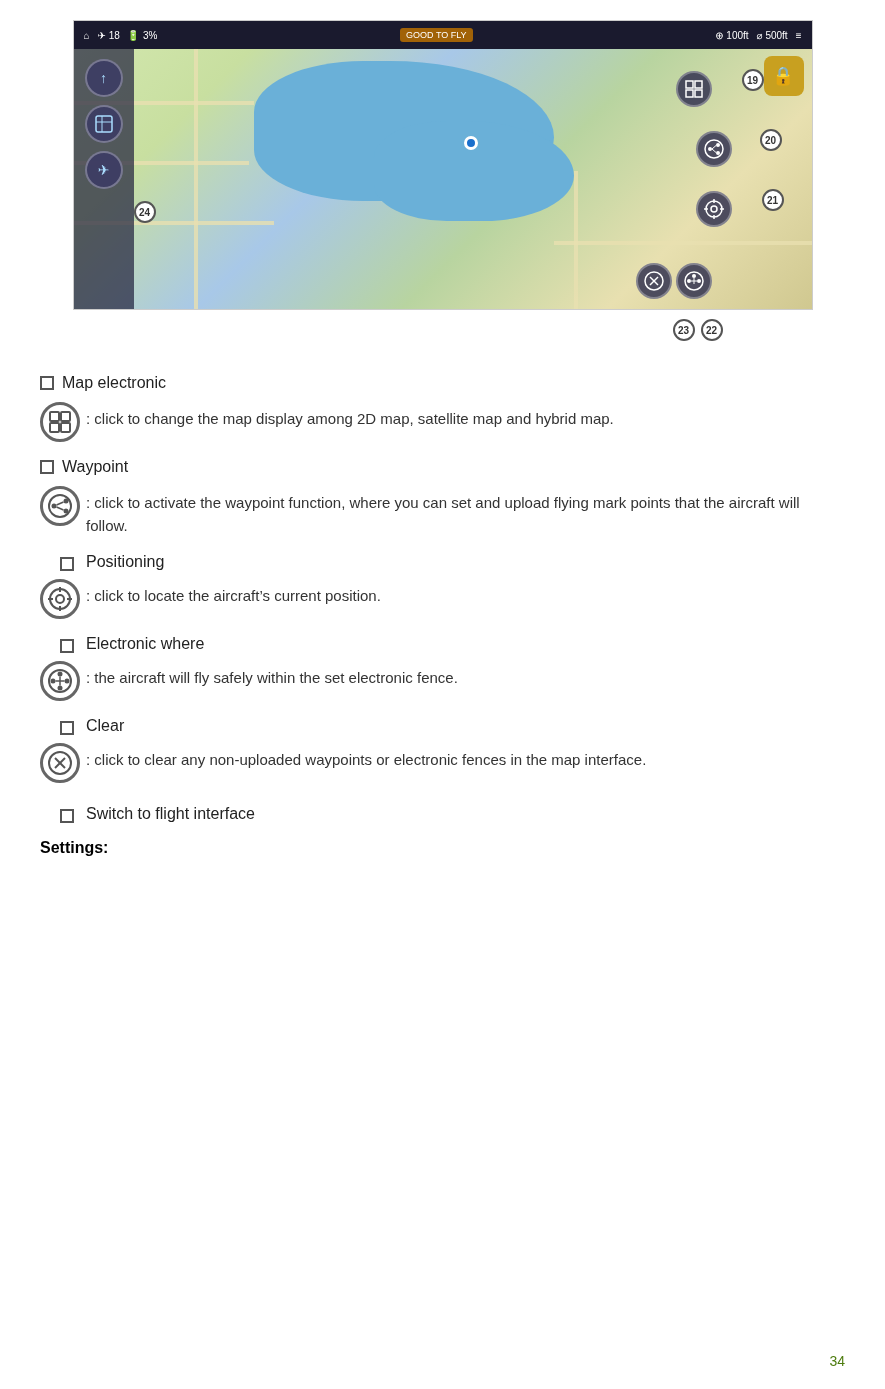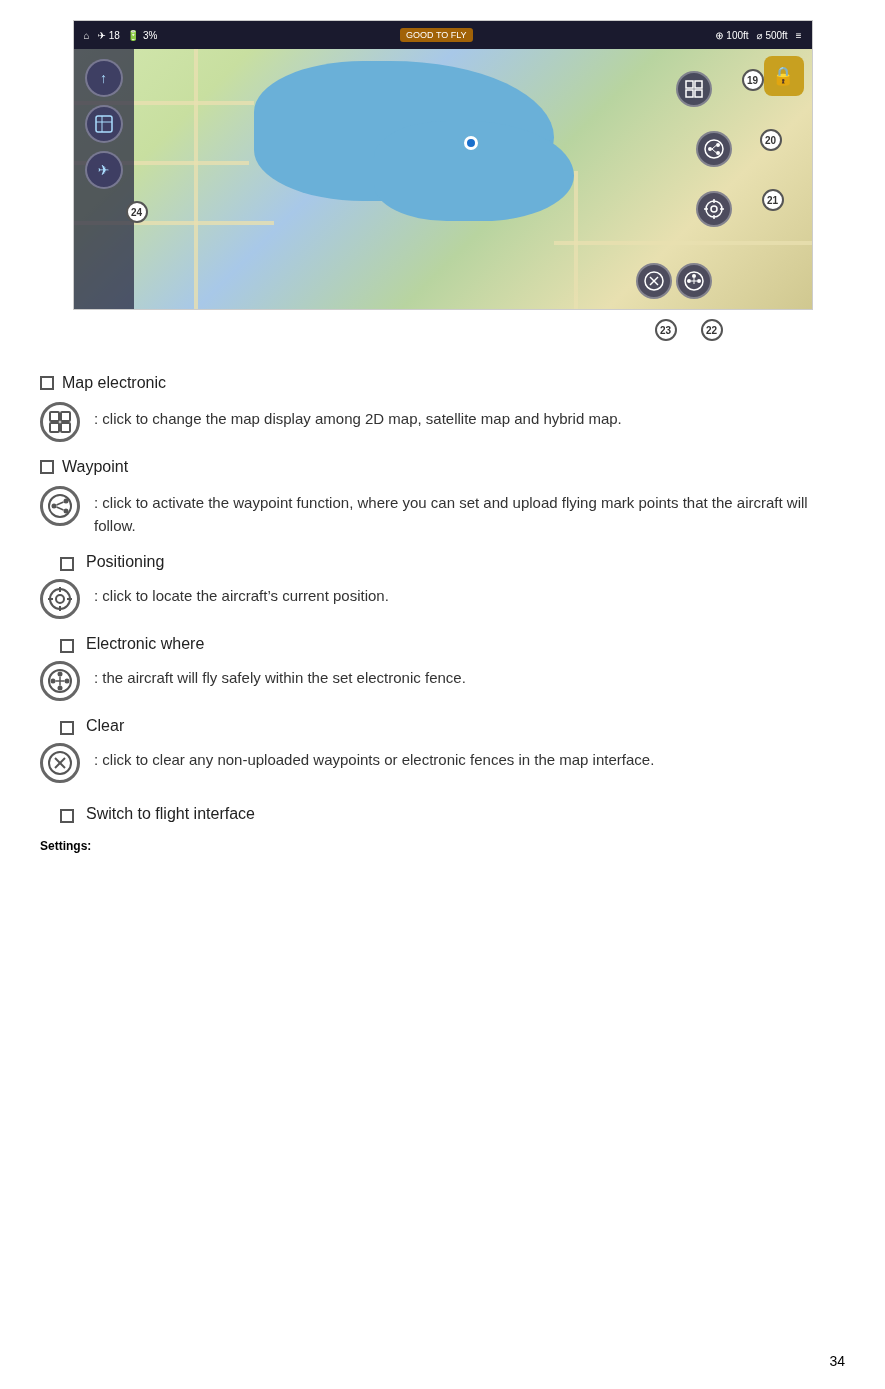--- a/index.html
+++ b/index.html
@@ -185,21 +185,21 @@
     .section-title {
       font-size: 16px;
       font-weight: normal;
       color: #222;
     }
 
     .icon-row {
       display: flex;
       align-items: flex-start;
       margin-bottom: 10px;
-      gap: 8px;
+      gap: 0;
     }
 
     .circle-icon {
       width: 40px;
       height: 40px;
       border-radius: 50%;
       border: 3px solid #666;
       display: inline-flex;
       align-items: center;
       justify-content: center;
@@ -214,33 +214,33 @@
     }
 
     .icon-description {
       font-size: 15px;
       color: #333;
       line-height: 1.5;
       padding-top: 6px;
     }
 
     .bold-title {
-      font-size: 12px;
+      font-size: 16px;
       font-weight: bold;
       color: #000;
       margin-top: 8px;
       margin-bottom: 4px;
     }
 
     .page-number {
       position: absolute;
       bottom: 20px;
       right: 40px;
       font-size: 14px;
-      color: #000000;
+      color: #4d7c0f;
     }
 
     .indent-row {
       display: flex;
       align-items: flex-end;
       padding-left: 20px;
       margin-bottom: 8px;
     }
   </style>
 </head>
@@ -332,28 +332,28 @@
         <div class="left-btn">
           <svg width="20" height="20" viewBox="0 0 20 20" fill="none">
             <rect x="2" y="2" width="16" height="16" rx="2" stroke="#adf" stroke-width="1.5" fill="none"></rect>
             <line x1="2" y1="8" x2="18" y2="8" stroke="#adf" stroke-width="1"></line>
             <line x1="8" y1="2" x2="8" y2="18" stroke="#adf" stroke-width="1"></line>
           </svg>
         </div>
         <div class="left-btn">✈</div>
       </div>
 
-      <div class="callout" style="left:52px; top:180px;">24</div>
+      <div class="callout" style="left:60px; top:180px;">24</div>
 
       <div class="callout" style="right:48px; top:48px;">19</div>
       <div class="callout" style="right:30px; top:108px;">20</div>
       <div class="callout" style="right:28px; top:168px;">21</div>
     </div>
 
-    <div style="position:relative; height:40px; display:flex; justify-content:flex-end; padding-right:90px; align-items:center; gap:24px;">
+    <div style="position:relative; height:40px; display:flex; justify-content:flex-end; padding-right:90px; align-items:center; gap:6px;">
       <div class="callout" style="position:relative; top:auto; right:auto; bottom:auto; left:auto;">23</div>
       <div class="callout" style="position:relative; top:auto; right:auto; bottom:auto; left:auto;">22</div>
     </div>
   </div>
 </div>
 
 <div class="section">
   <div class="section-header">
     <span class="section-marker"></span>
     <span class="section-title">Map electronic</span>

